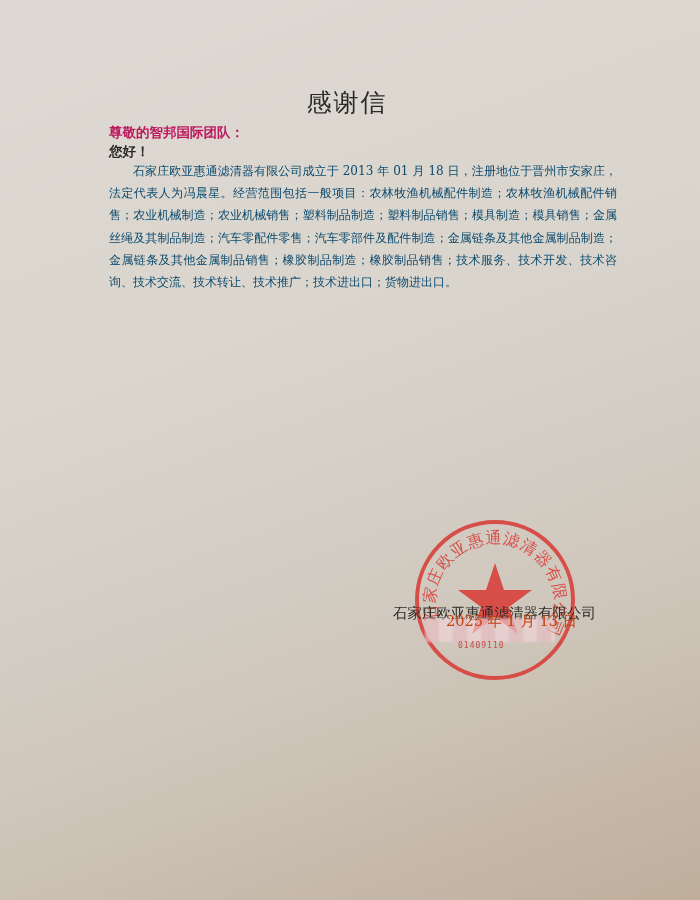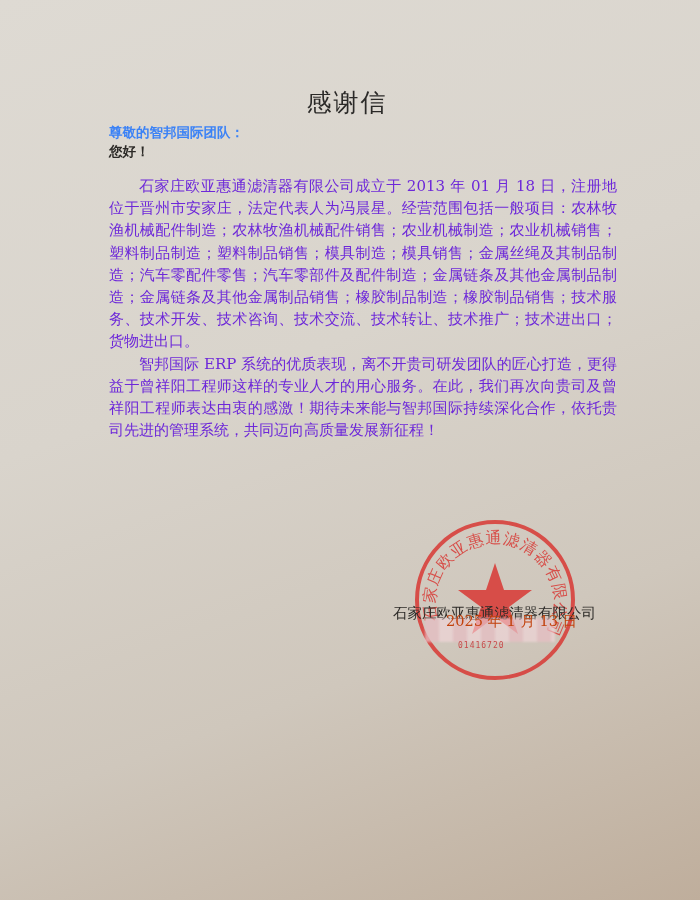--- a/index.html
+++ b/index.html
@@ -8,27 +8,26 @@
       background: linear-gradient(160deg, #dedad3 0%, #d9d4cc 40%, #cfc7bc 70%, #bfae9c 100%);
       font-family: "DejaVu Serif", "Liberation Serif", serif;
       color:#2a2826;
     }
     .page { position:absolute; left:0; top:0; width:694px; height:900px; }
     .title {
       position:absolute; left:0; right:0; top:86px; text-align:center;
       font-family: "DejaVu Sans", "Liberation Sans", sans-serif;
       font-size:25px; letter-spacing:2px; color:#2b2a28; font-weight:normal;
     }
-    .salutation { position:absolute; left:109px; top:124px; font-size:13.5px; font-weight:bold; color:#3b82f6; }
+    .salutation { position:absolute; left:109px; top:124px; font-size:13.5px; font-weight:bold; color:#be185d; }
     .greeting { position:absolute; left:109px; top:143px; font-size:13.5px; font-weight:bold; color:#2c2a27;text-align:right; }
     .body-text {
       position:absolute; left:109px; top:160px; width:508px;
-      font-size:15px; line-height:22.2px; text-align:justify;
-      color:#6d28d9;
-      margin-top:15px;
+      font-size:12px; line-height:22.2px; text-align:justify;
+      color:#0c4a6e;
     }
     .body-text p { margin:0; text-indent:2em; }
     .sign-company {
       position:absolute; left:393px; top:604px; font-size:14.5px; color:#2c2a27;
     }
     .sign-date {
       position:absolute; left:446px; top:612px; font-size:14.5px; color:#c2410c;
     }
     .seal {
       position:absolute; left:410px; top:515px; width:170px; height:170px;
@@ -44,31 +43,30 @@
 </head>
 <body>
 
 <div class="page">
   <div class="title">感谢信</div>
   <div class="salutation">尊敬的智邦国际团队：</div>
   <div class="greeting">您好！</div>
 
   <div class="body-text">
     <p>石家庄欧亚惠通滤清器有限公司成立于 2013 年 01 月 18 日，注册地位于晋州市安家庄，法定代表人为冯晨星。经营范围包括一般项目：农林牧渔机械配件制造；农林牧渔机械配件销售；农业机械制造；农业机械销售；塑料制品制造；塑料制品销售；模具制造；模具销售；金属丝绳及其制品制造；汽车零配件零售；汽车零部件及配件制造；金属链条及其他金属制品制造；金属链条及其他金属制品销售；橡胶制品制造；橡胶制品销售；技术服务、技术开发、技术咨询、技术交流、技术转让、技术推广；技术进出口；货物进出口。</p>
-    <p>智邦国际 ERP 系统的优质表现，离不开贵司研发团队的匠心打造，更得益于曾祥阳工程师这样的专业人才的用心服务。在此，我们再次向贵司及曾祥阳工程师表达由衷的感激！期待未来能与智邦国际持续深化合作，依托贵司先进的管理系统，共同迈向高质量发展新征程！</p>
   </div>
 
   <svg class="seal" viewBox="0 0 170 170">
     <defs>
       <path id="sealArc" d="M 30 112 A 60 60 0 1 1 140 112"></path>
     </defs>
     <circle cx="85" cy="85" r="78" fill="none" stroke="#d9332f" stroke-width="4"></circle>
     <text font-size="16" fill="#d9332f" font-family="DejaVu Sans, sans-serif" letter-spacing="1">
       <textPath href="#sealArc" startOffset="3%">石家庄欧亚惠通滤清器有限公司</textPath>
     </text>
     <polygon fill="#d9332f" points="85,48 94,75 122,75 99,92 108,119 85,102 62,119 71,92 48,75 76,75"></polygon>
   </svg>
 
   <div class="sign-company">石家庄欧亚惠通滤清器有限公司</div>
   <div class="redact"></div>
-  <div class="serial">01416720</div>
+  <div class="serial">01409110</div>
   <div class="sign-date">2025 年 1 月 13 日</div>
 </div>
 
 </body></html>

